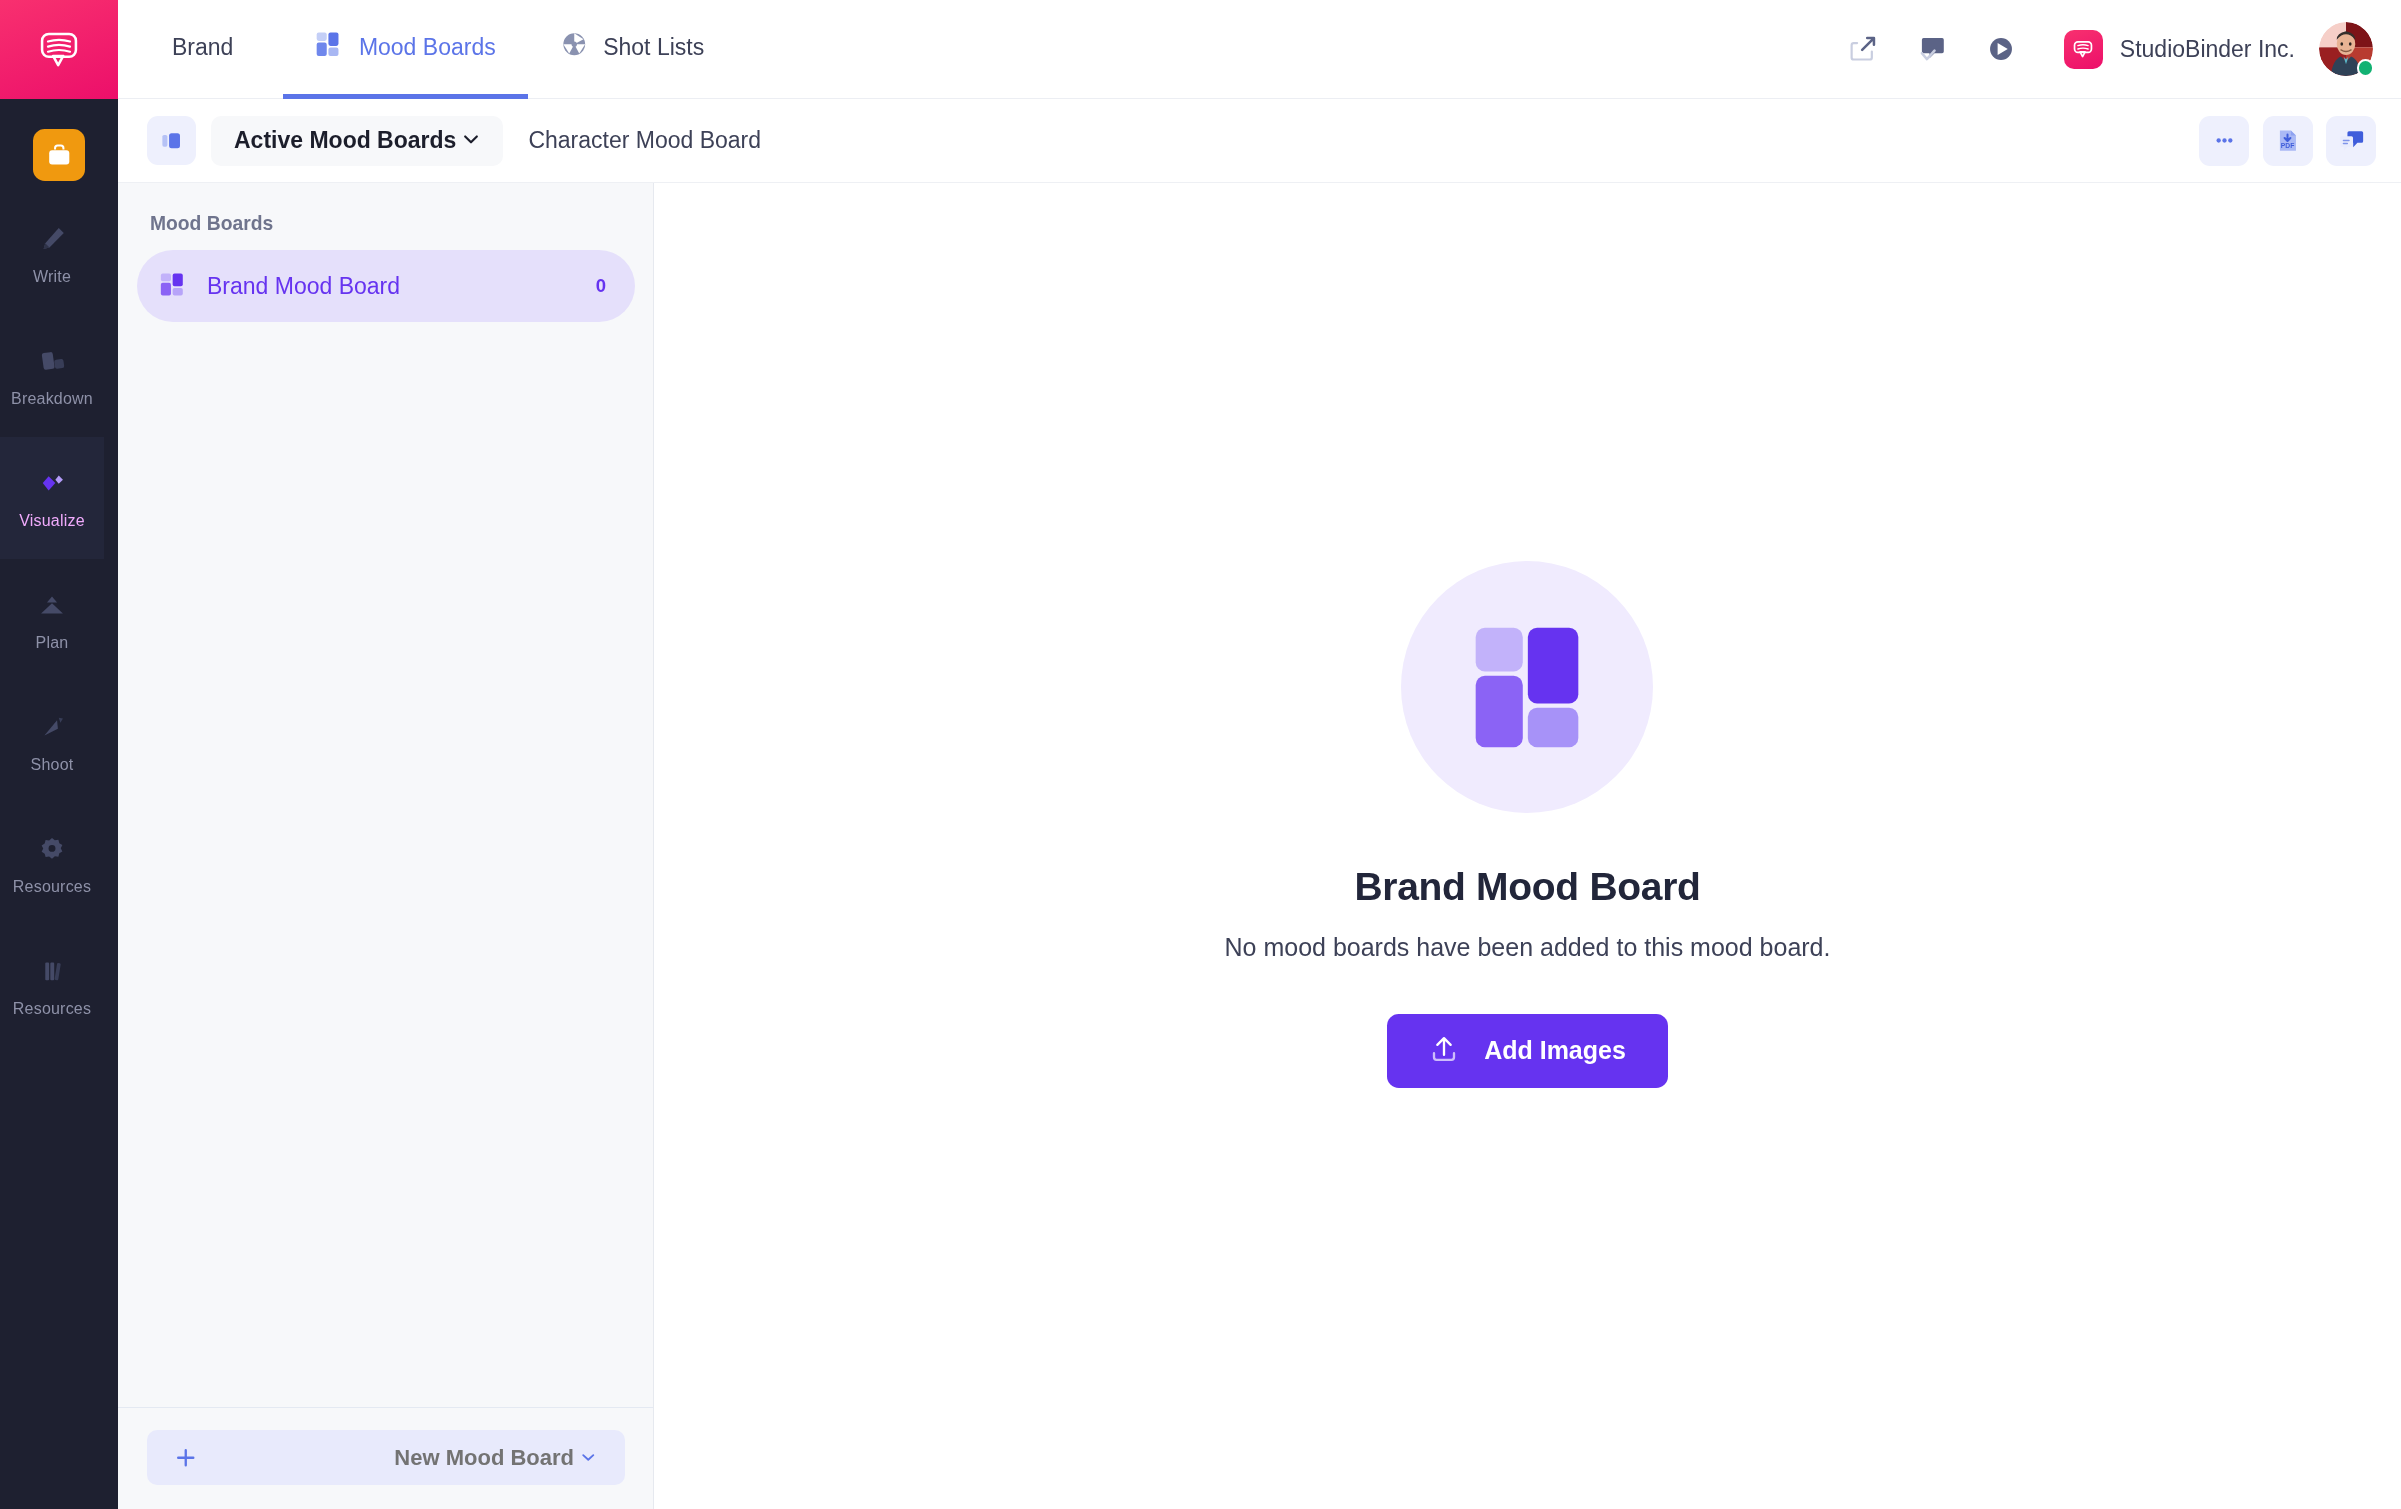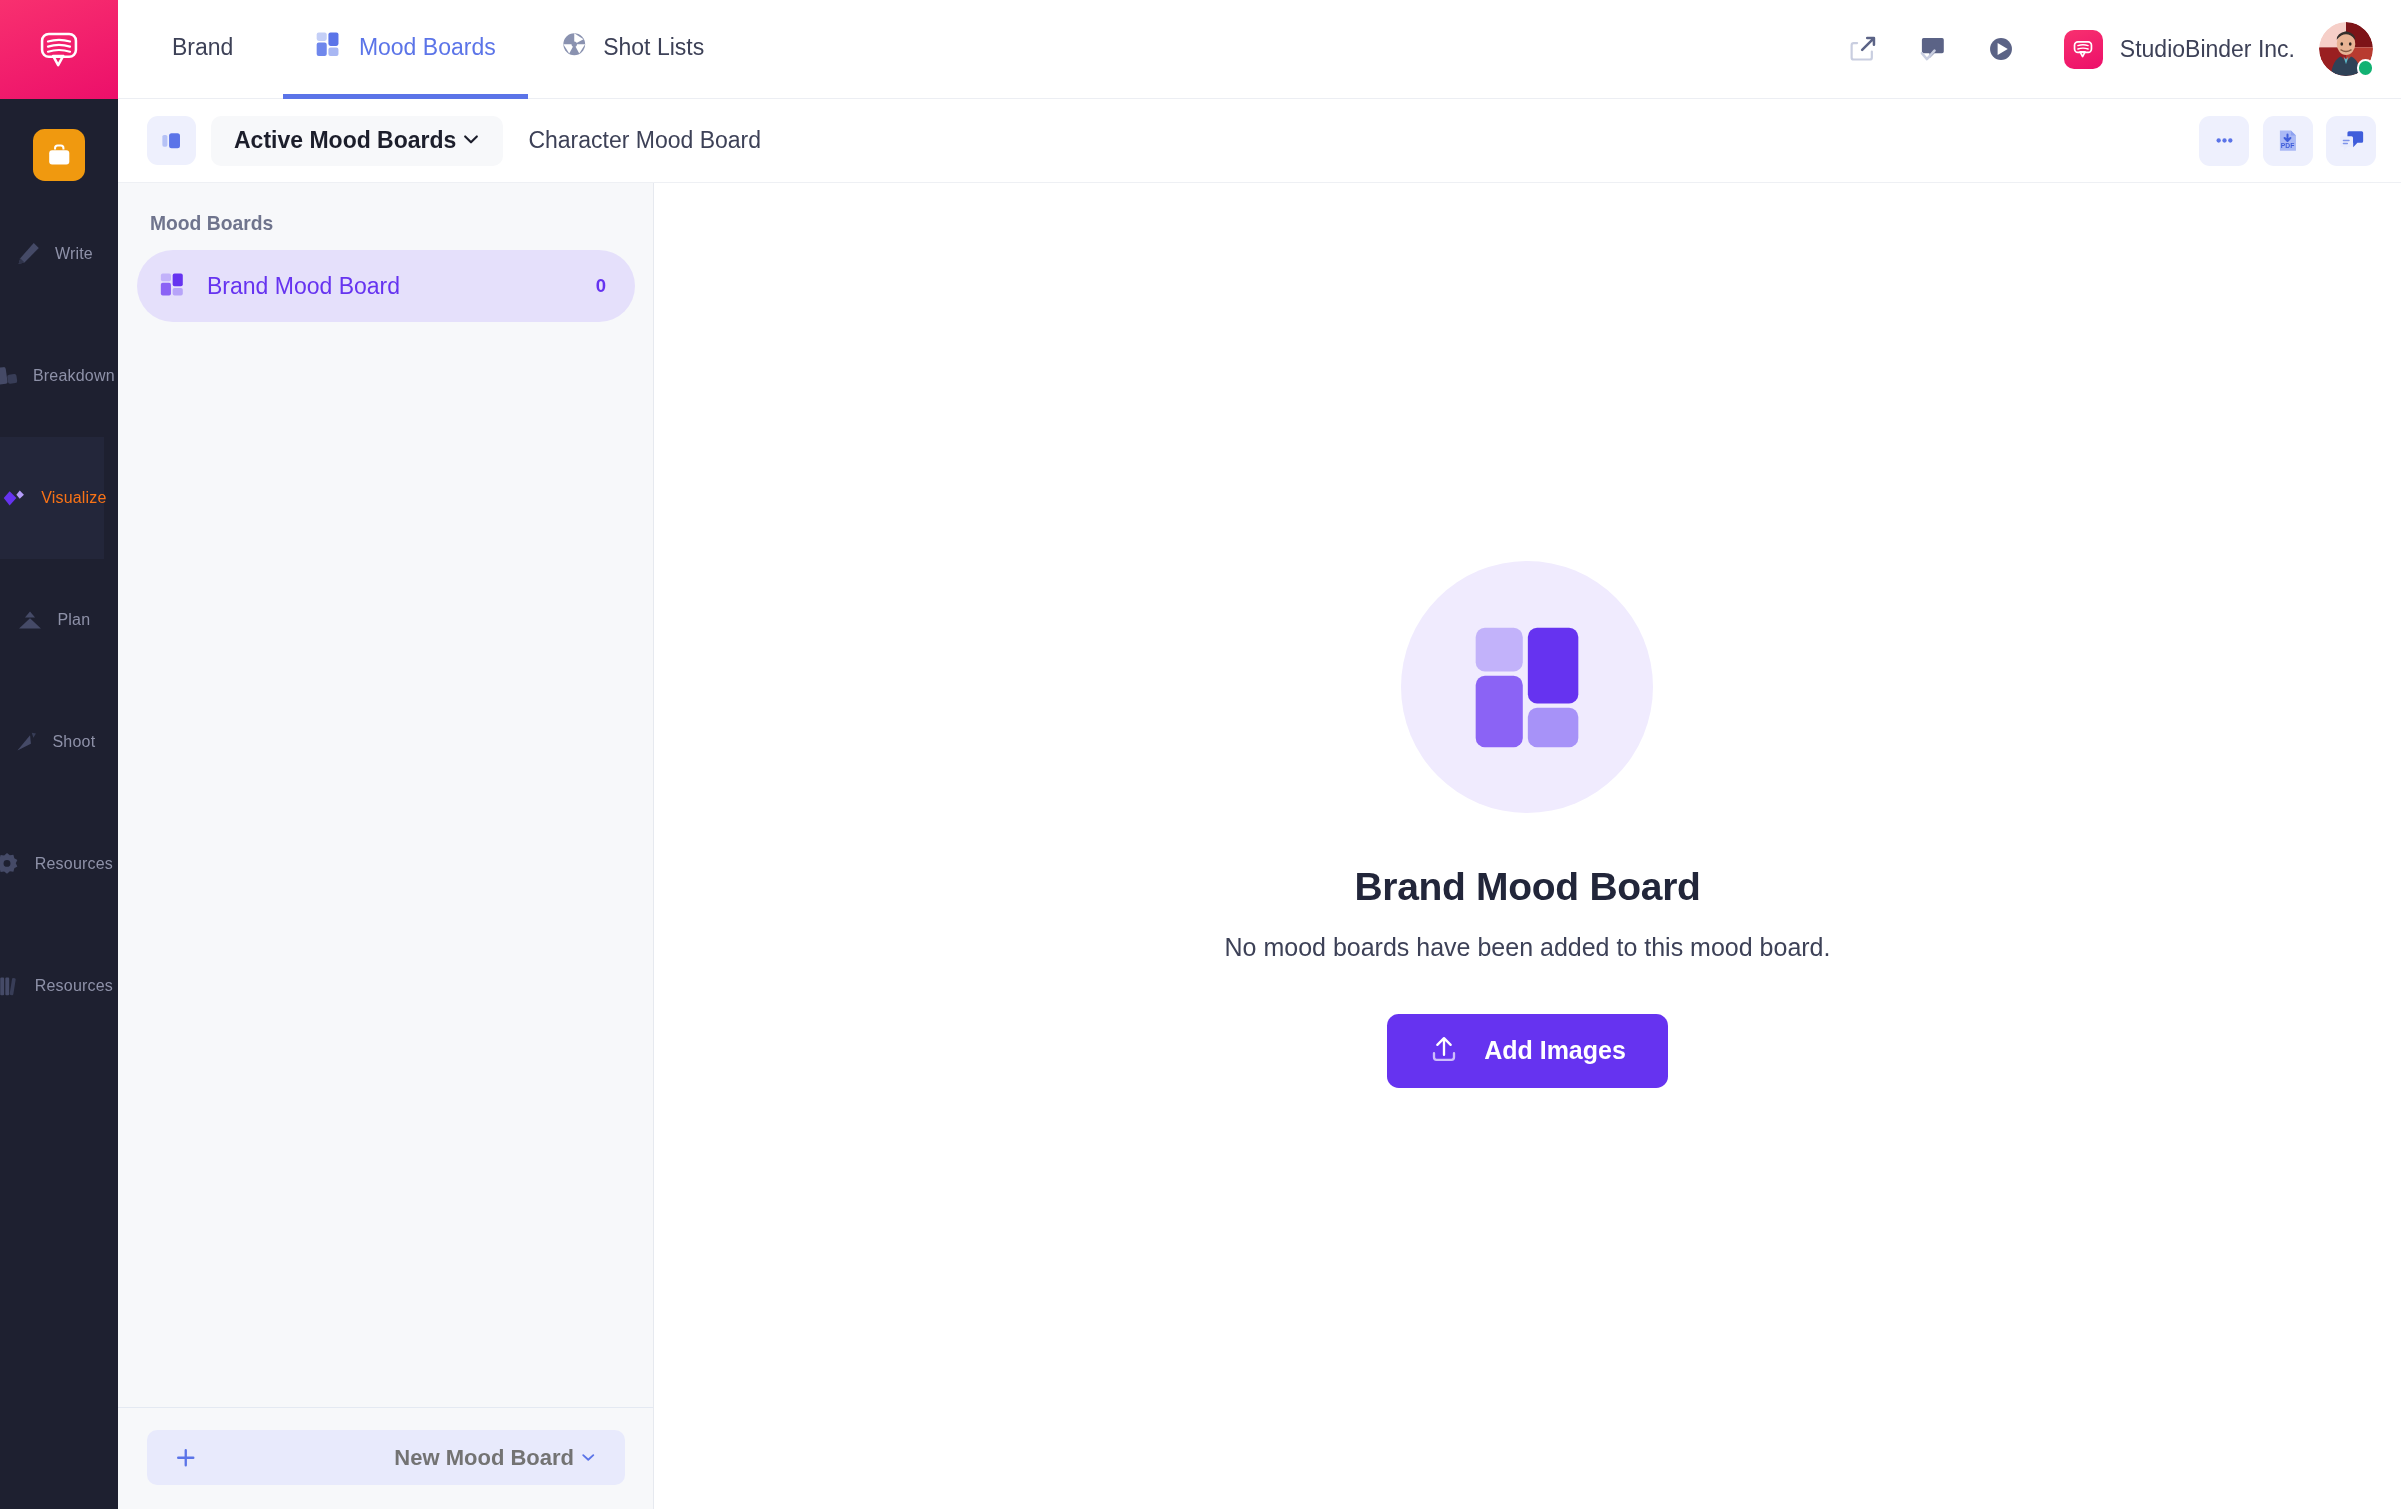--- a/index.html
+++ b/index.html
@@ -27,31 +27,31 @@
     display: flex; flex-direction: column; align-items: center;
   }
   .app-tile {
     width: 52px; height: 52px; border-radius: 11.8px;
     background: #f0990f;
     display: flex; align-items: center; justify-content: center;
     margin-bottom: 11.8px;
   }
   .nav-item {
     width: 104px; height: 122px;
-    display: flex; flex-direction: row;
+    display: flex; flex-direction: column;
     align-items: center; justify-content: center;
     gap: 11.8px;
     cursor: pointer;
   }
   .nav-item.active { background: #23263a; }
   .nav-ico { height: 34px; display:flex; align-items:center; justify-content:center; }
   .nav-label {
     font-size: 16px; color: #8e91a8; letter-spacing: 0.2px;
   }
-  .nav-item.active .nav-label { color: #f97316; }
+  .nav-item.active .nav-label { color: #f0abfc; }
 
   
   .right { flex: 1; display: flex; flex-direction: column; height: 1510px; min-width: 0; }
 
   
   .topbar {
     height: 99px; min-height: 99px;
     background: #ffffff;
     border-bottom: 1.7px solid #eceef3;
     display: flex; align-items: stretch;

